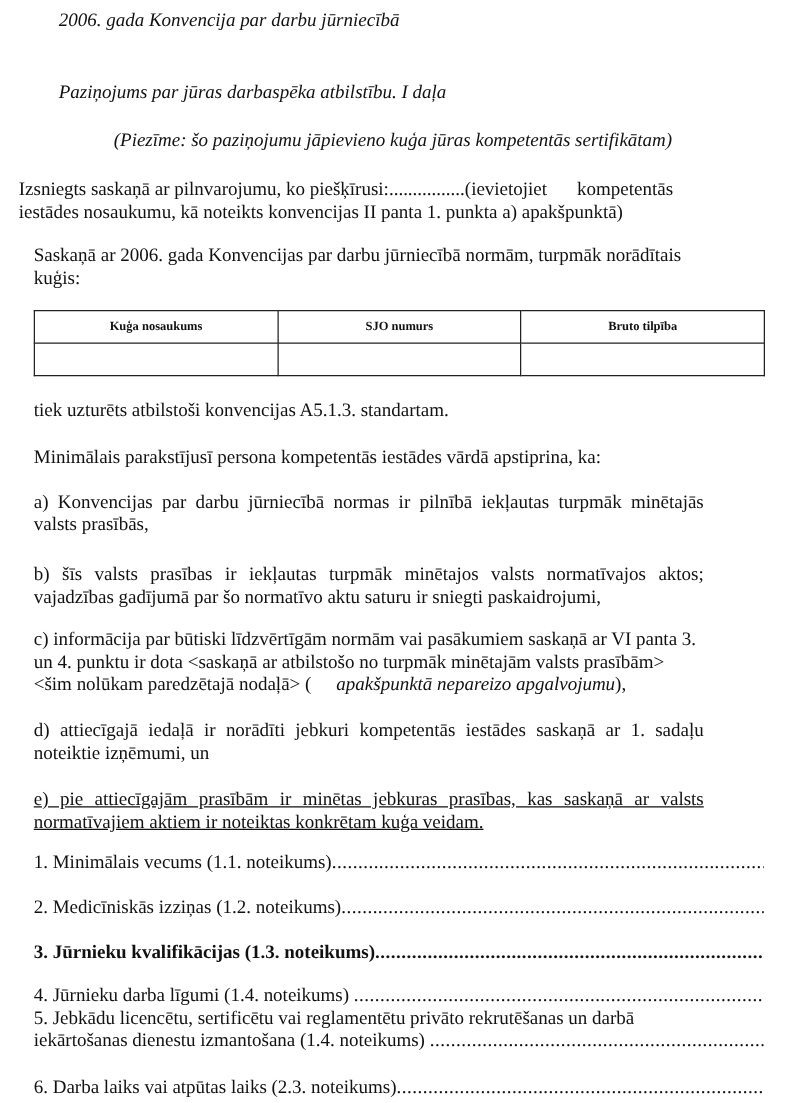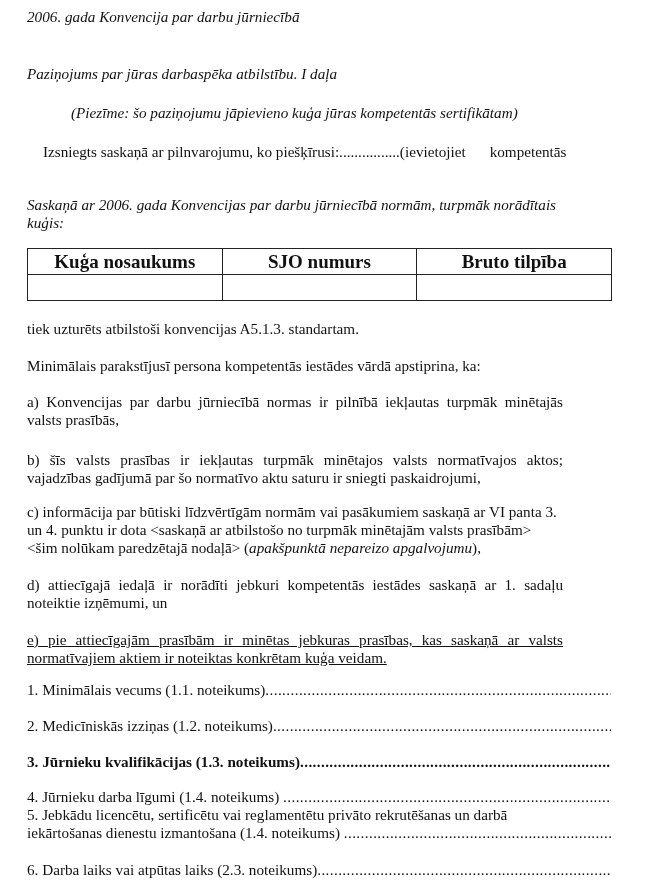--- a/index.html
+++ b/index.html
@@ -11,48 +11,48 @@
       width: 645px;
       height: 882px;
       position: relative;
       overflow: hidden;
       font-family: "Liberation Serif", "DejaVu Serif", serif;
       color: #111111;
       font-size: 15.2px;
       line-height: 18px;
     }
     .abs { position: absolute; }
-    .italic { font-style: italic; }
+    .italic { font-style: italic; margin-left: 20px; }
     .justify { text-align: justify; text-align-last: left; }
     .line { white-space: nowrap; }
 
     #doc-title { left: 27px; top: 8px; }
     #doc-subtitle { left: 27px; top: 65px; }
     #doc-note { left: 71px; top: 104px; }
 
-    #p-issued { left: 43px; top: 143px; width: 538px; }
+    #p-issued { left: 15px; top: 143px; width: 538px; }
     #p-issued .gap { display: inline-block; width: 24px; }
 
-    #p-accordance { left: 27px; top: 196px; width: 538px; font-style: italic; }
+    #p-accordance { left: 27px; top: 196px; width: 538px; }
 
     #ship-table {
       position: absolute;
       left: 27px;
       top: 248px;
       width: 585px;
       border-collapse: collapse;
       table-layout: fixed;
     }
     #ship-table th, #ship-table td {
       border: 1.3px solid #222222;
       height: 25px;
       padding: 0;
       text-align: center;
       font-weight: bold;
-      font-size: 19px;
+      font-size: 10px;
     }
     #ship-table td { height: 25px; }
 
     #p-maintained { left: 27px; top: 320px; }
     #p-signatory { left: 27px; top: 357px; }
 
     .clause { left: 27px; width: 536px; }
     #clause-a { top: 393px; }
     #clause-b { top: 451px; }
     #clause-c { top: 503px; }
@@ -77,20 +77,21 @@
   </style>
 </head>
 <body>
 
 <div id="doc-title" class="abs italic line">2006. gada Konvencija par darbu jūrniecībā</div>
 <div id="doc-subtitle" class="abs italic line">Paziņojums par jūras darbaspēka atbilstību. I daļa</div>
 <div id="doc-note" class="abs italic line">(Piezīme: šo paziņojumu jāpievieno kuģa jūras kompetentās sertifikātam)</div>
 
 <div id="p-issued" class="abs justify">
   <span>Izsniegts saskaņā ar pilnvarojumu, ko piešķīrusi:</span><span>................</span><span>(ievietojiet</span><span class="gap"></span><span>kompetentās</span><br>
+  <span>iestādes nosaukumu, kā noteikts konvencijas II panta 1. punkta a) apakšpunktā)</span>
 </div>
 
 <div id="p-accordance" class="abs">Saskaņā ar 2006. gada Konvencijas par darbu jūrniecībā normām, turpmāk norādītais kuģis:</div>
 
 <table id="ship-table">
   <thead>
     <tr>
       <th>Kuģa nosaukums</th>
       <th>SJO numurs</th>
       <th>Bruto tilpība</th>

